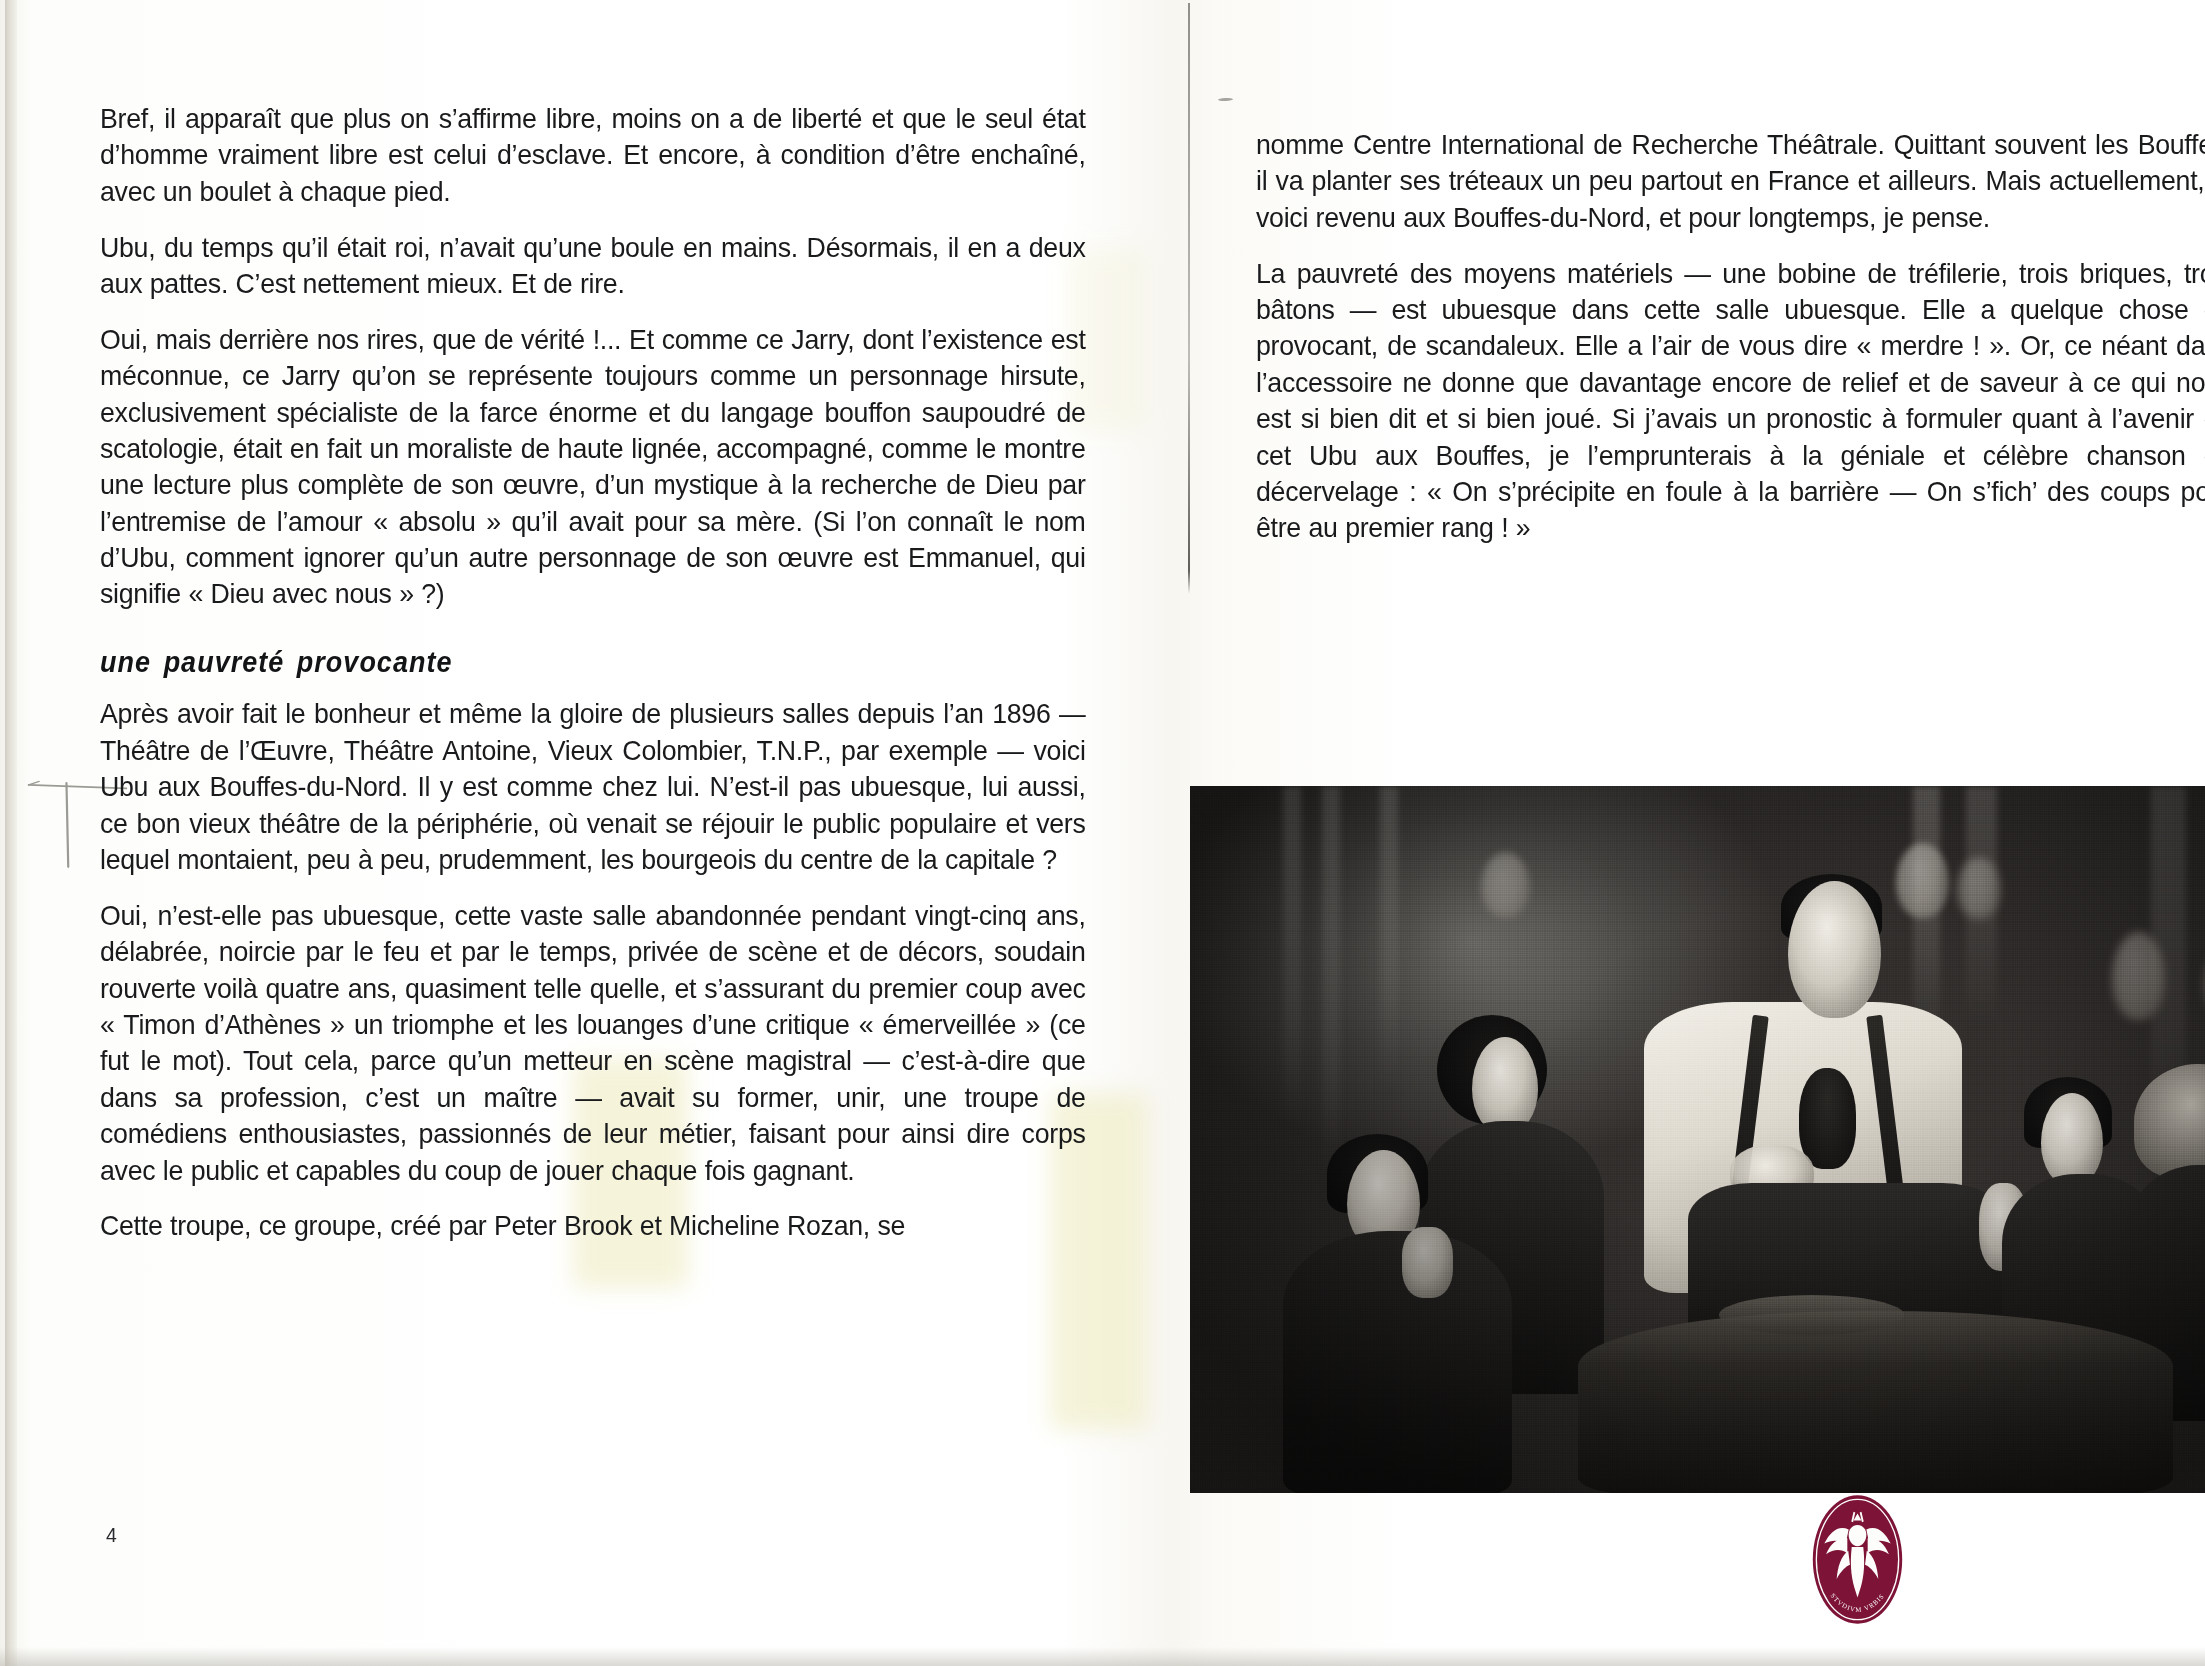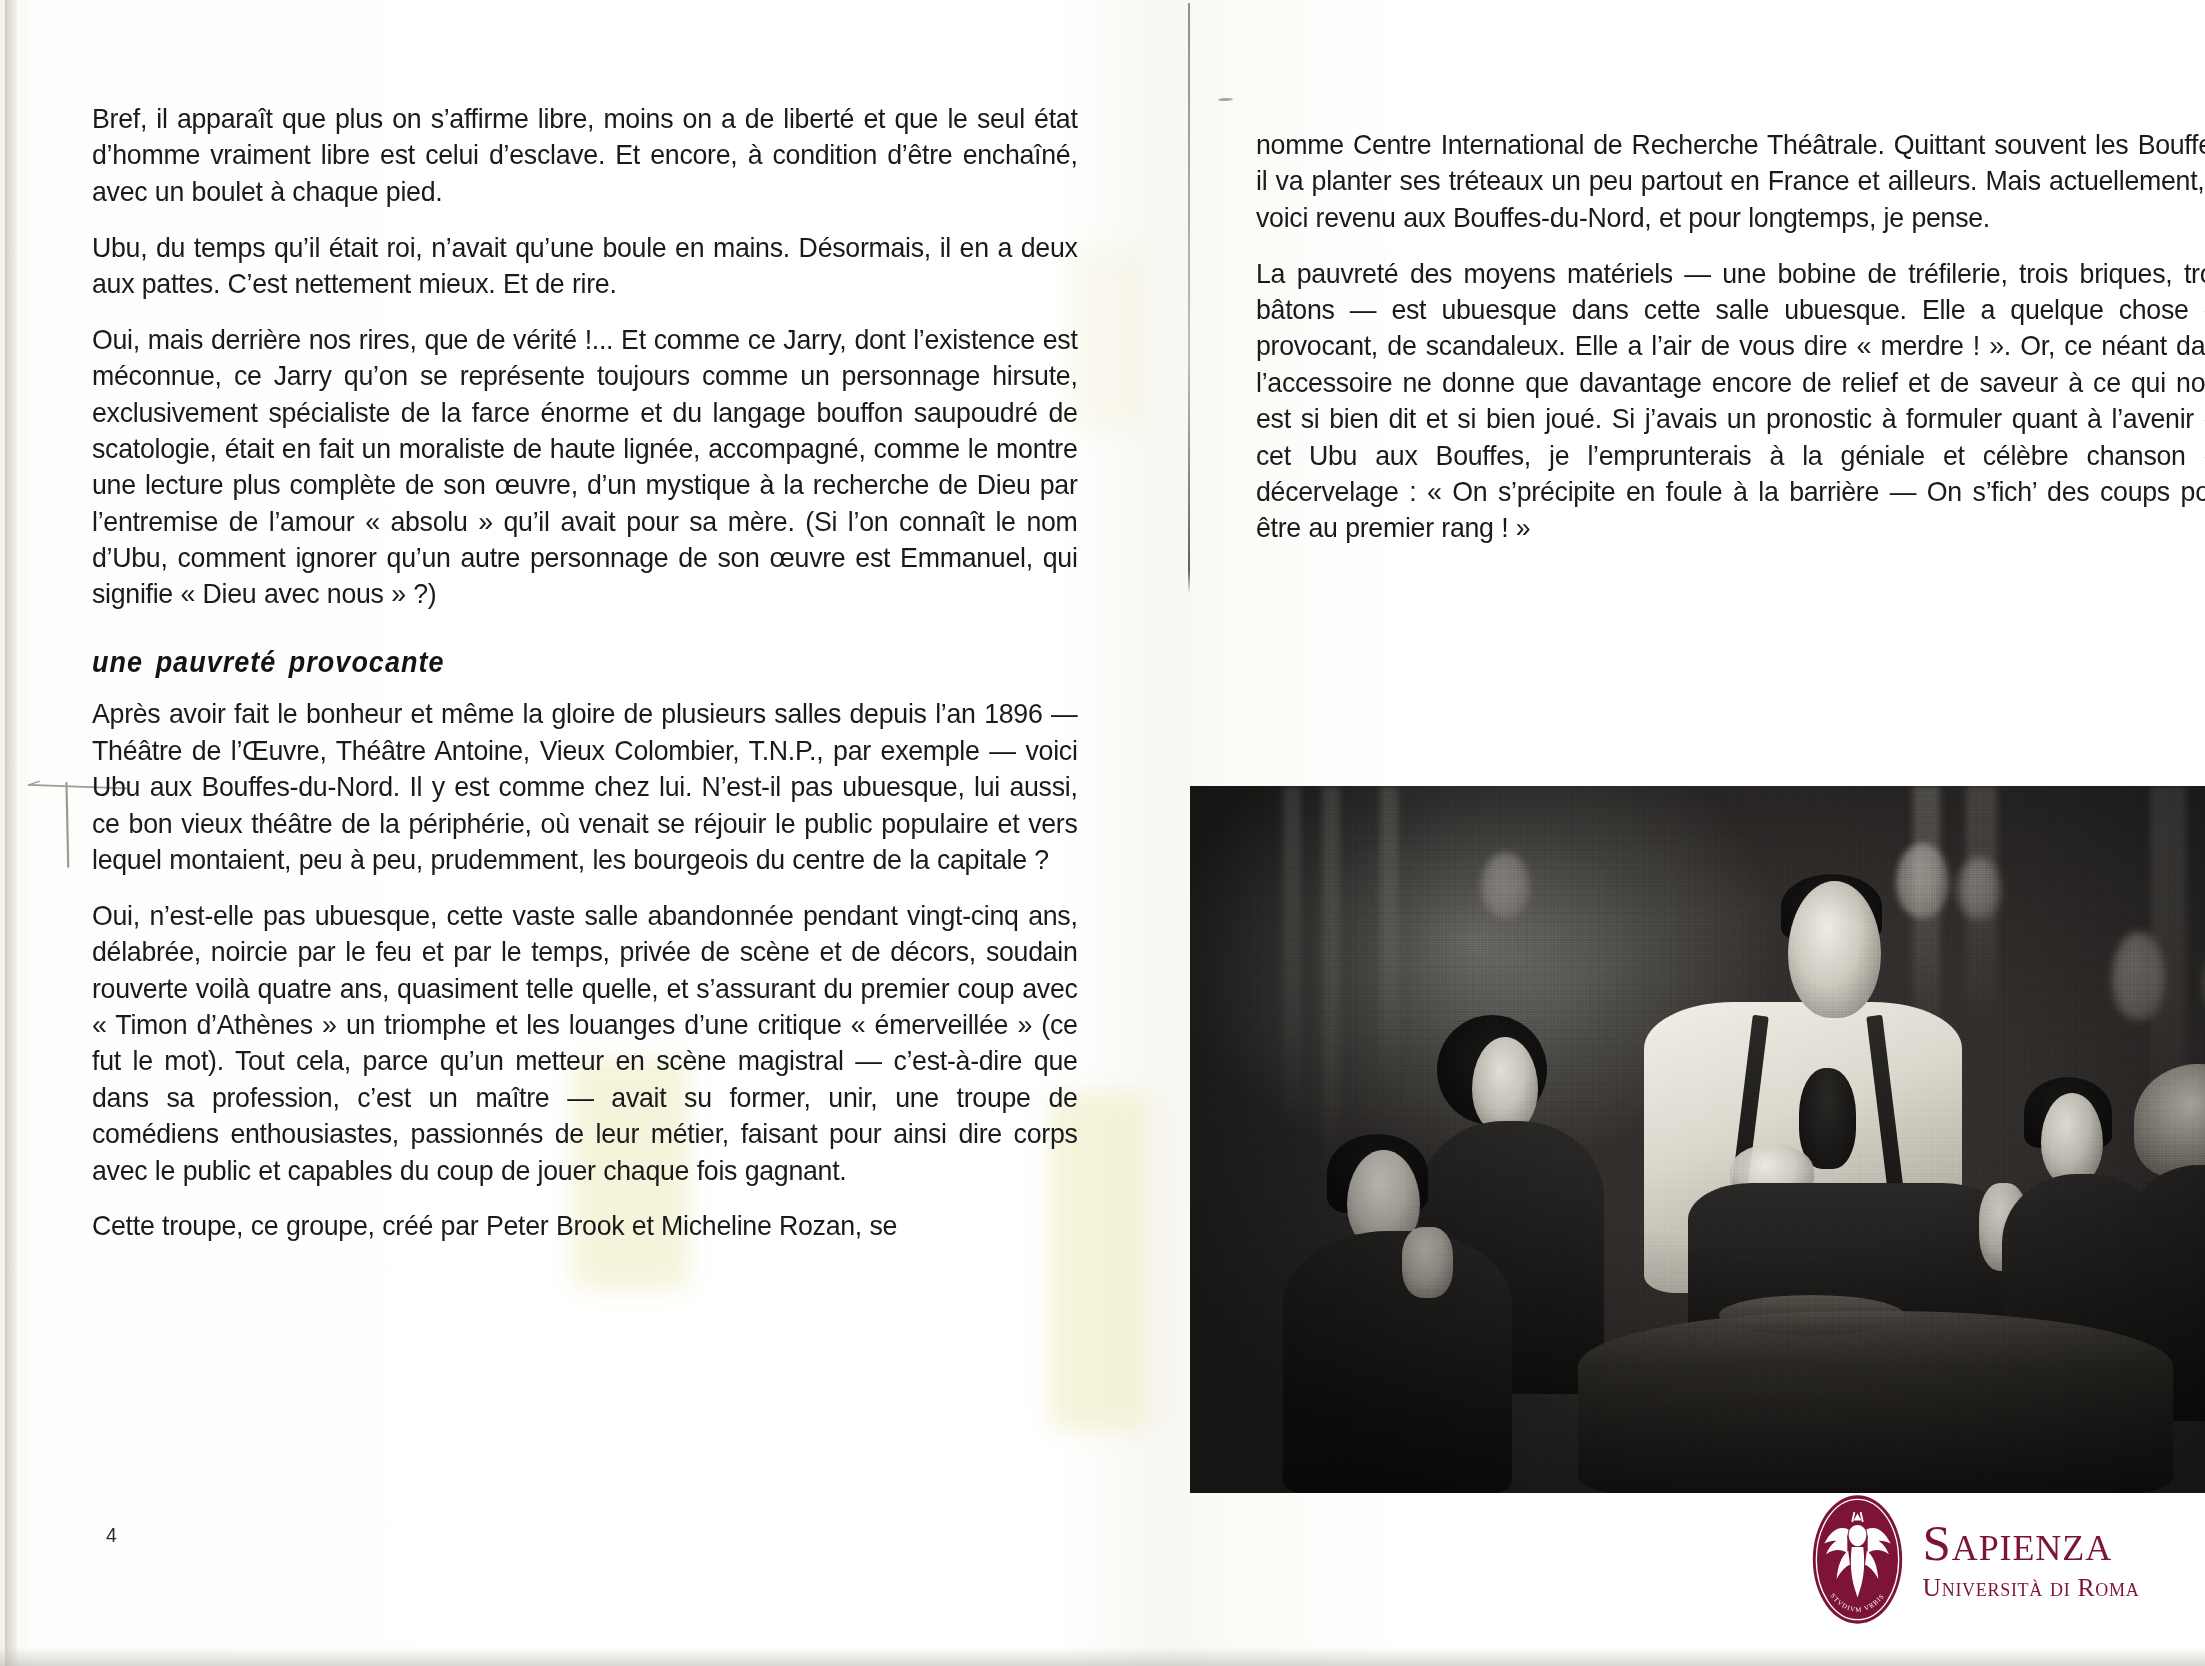--- a/index.html
+++ b/index.html
@@ -62,21 +62,21 @@
     position: absolute;
     left: 0; bottom: 0; width: 2361px; height: 20px;
     background: linear-gradient(180deg, rgba(255,255,255,0), rgba(182,180,172,.55));
   }
 
   
   .column {
     position: absolute;
     color: #17181a;
   }
-  #col-left  { left: 92px;  top: 101px; width: 1032px; }
+  #col-left  { left: 100px;  top: 101px; width: 1032px; }
   #col-right { left: 1256px; top: 127px; width: 1023px; }
 
   .para {
     margin: 0 0 19.4px 0;
     font-size: 28px;
     line-height: 1.30;
     text-align: justify;
     text-align-last: left;
     font-stretch: condensed;
     font-weight: 400;
@@ -310,21 +310,17 @@
         <path d="M128 100 C150 98 166 112 176 136 c-18 -12 -34 -12 -48 -2 z"></path>
         <path d="M92 120 c-4 34 -2 66 6 92 l7 22 7 -22 c8 -26 10 -58 6 -92 z"></path>
         <path d="M84 128 C68 140 60 164 58 192 c10 -18 20 -28 30 -32 z"></path>
         <path d="M126 128 C142 140 150 164 152 192 c-10 -18 -20 -28 -30 -32 z"></path>
       </g>
       <g fill="#fdfdfb" font-family="Liberation Serif, serif" font-size="15" letter-spacing="2.5">
         <text><textPath href="#sealArc" startOffset="50%" text-anchor="middle">STVDIVM VRBIS</textPath></text>
       </g>
       <path id="sealArc" d="M 22 176 A 86 122 0 0 0 188 176" fill="none"></path>
     </svg>
-    <div id="sapienza-wordmark">
-      <span class="sap-line1">Sapienza</span>
-      <span class="sap-line2">Università di Roma</span>
-    </div>
   </div>
 
   <div class="bottom-shadow"></div>
 </div>
 
 
 </body></html>

